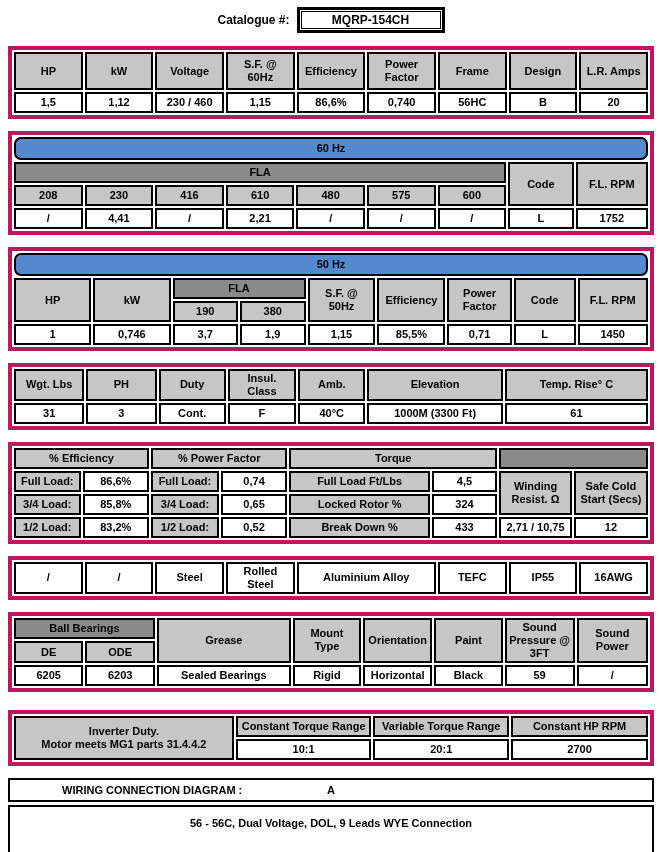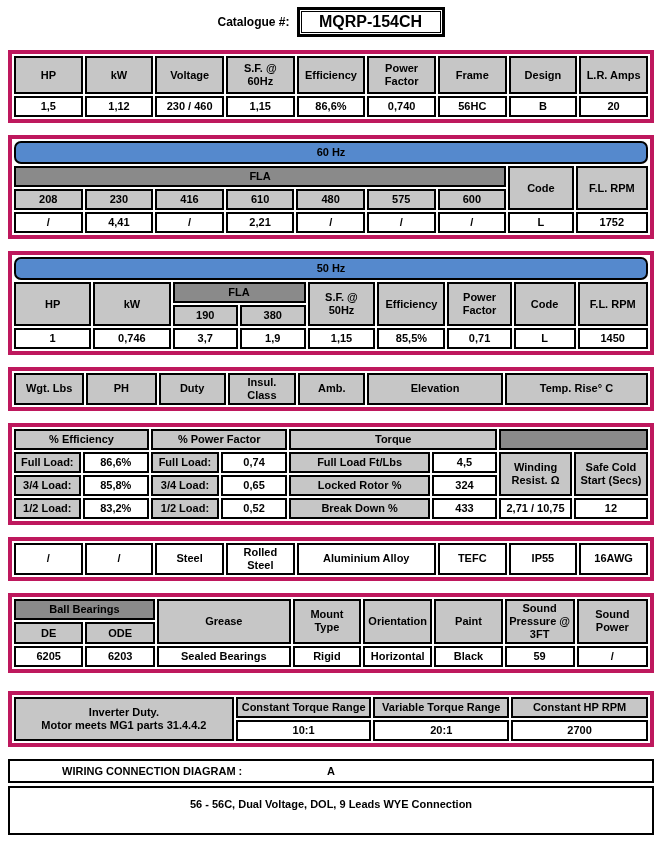--- a/index.html
+++ b/index.html
@@ -3,21 +3,21 @@
 <meta charset="utf-8">
 <style>
   html,body { margin:0; padding:0; background:#fff; color:#000;
     font-family:"Liberation Sans", sans-serif; font-weight:bold; }
   .page { width:662px; box-sizing:border-box; padding:5px 8px 10px; }
 
   
   .cat-row { display:flex; justify-content:center; align-items:center; gap:7px; margin:2px 0 13px; }
   .cat-label { font-size:12px; }
   .cat-box { border:3px solid #000; padding:1px; background:#fff; }
-  .cat-box-inner { border:1px solid #000; padding:1px 10px; font-size:16px; min-width:118px; text-align:center; }
+  .cat-box-inner { border:1px solid #000; padding:1px 10px; font-size:12px; min-width:118px; text-align:center; }
 
   
   table.tbl { border-collapse:separate; border-spacing:2px; border:4px solid #be185d;
     width:100%; table-layout:fixed; margin:8px 0 12px 0; background:#fff; }
   table.tbl td { border:2px solid #000; text-align:center; vertical-align:middle;
     font-size:11px; font-weight:bold; padding:1px 2px; line-height:1.18; background:#fff;
     overflow:hidden; }
   td.gray  { background:#c6c6c6 !important; }
   td.dgray { background:#8a8a8a !important; }
   td.blue  { background:#5589cd !important; }
@@ -187,20 +187,29 @@
     <tbody>
         <tr class="hdr1">
       <td class="gray">Wgt. Lbs</td>
       <td class="gray">PH</td>
       <td class="gray">Duty</td>
       <td class="gray">Insul. Class</td>
       <td class="gray">Amb.</td>
       <td class="gray">Elevation</td>
       <td class="gray">Temp. Rise° C</td>
     </tr>
+    <tr class="std">
+      <td>31</td>
+      <td>3</td>
+      <td>Cont.</td>
+      <td>F</td>
+      <td>40°C</td>
+      <td>1000M (3300 Ft)</td>
+      <td>61</td>
+    </tr>
   </tbody>
     </table>
 
   <table class="tbl">
     <colgroup>
         <col style="width:10.6%">
         <col style="width:10.6%">
         <col style="width:10.8%">
         <col style="width:10.6%">
         <col style="width:22.4%">

